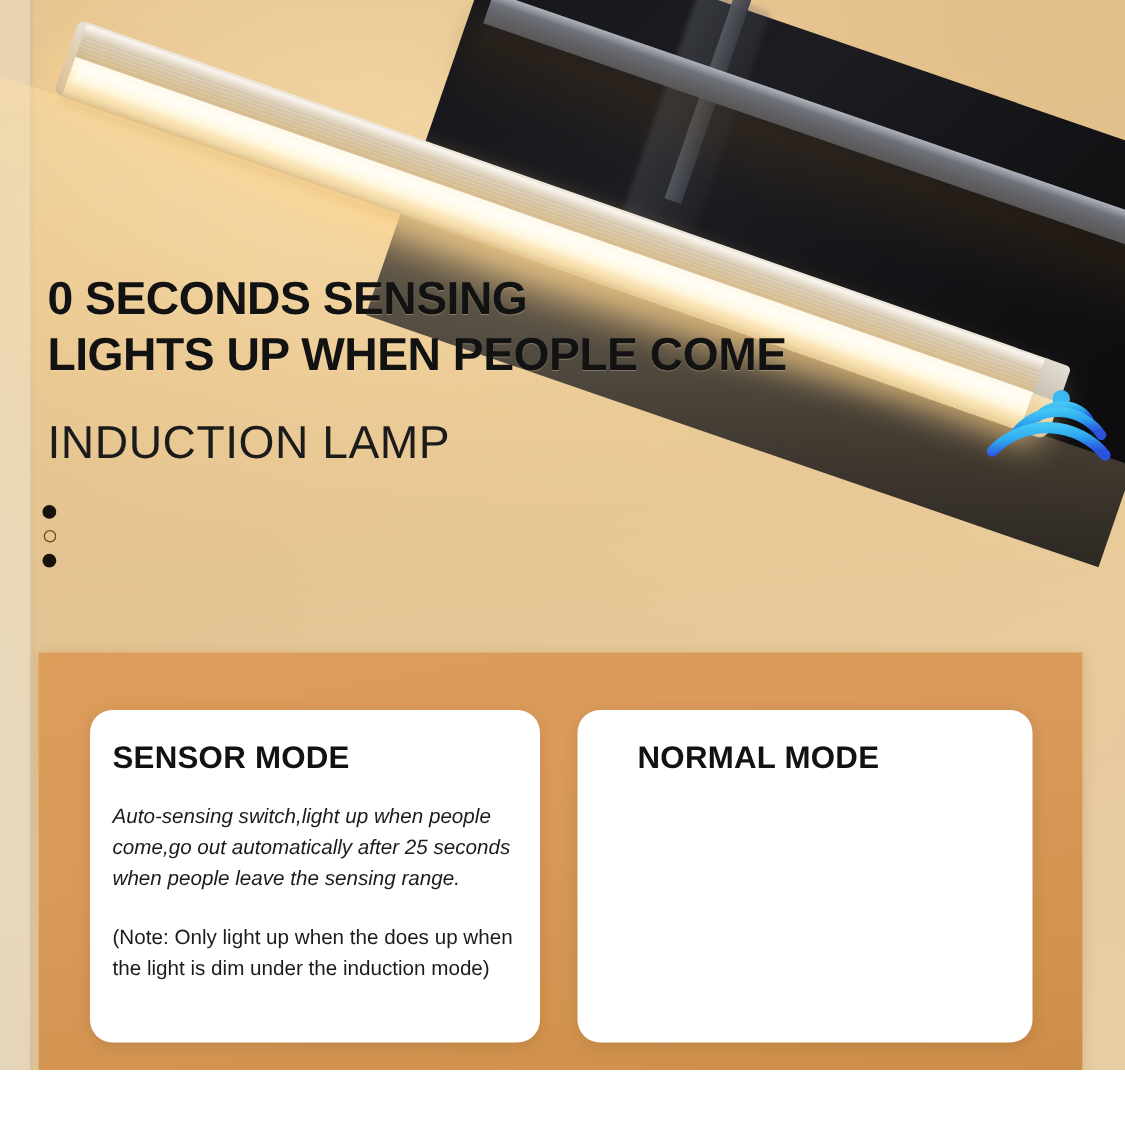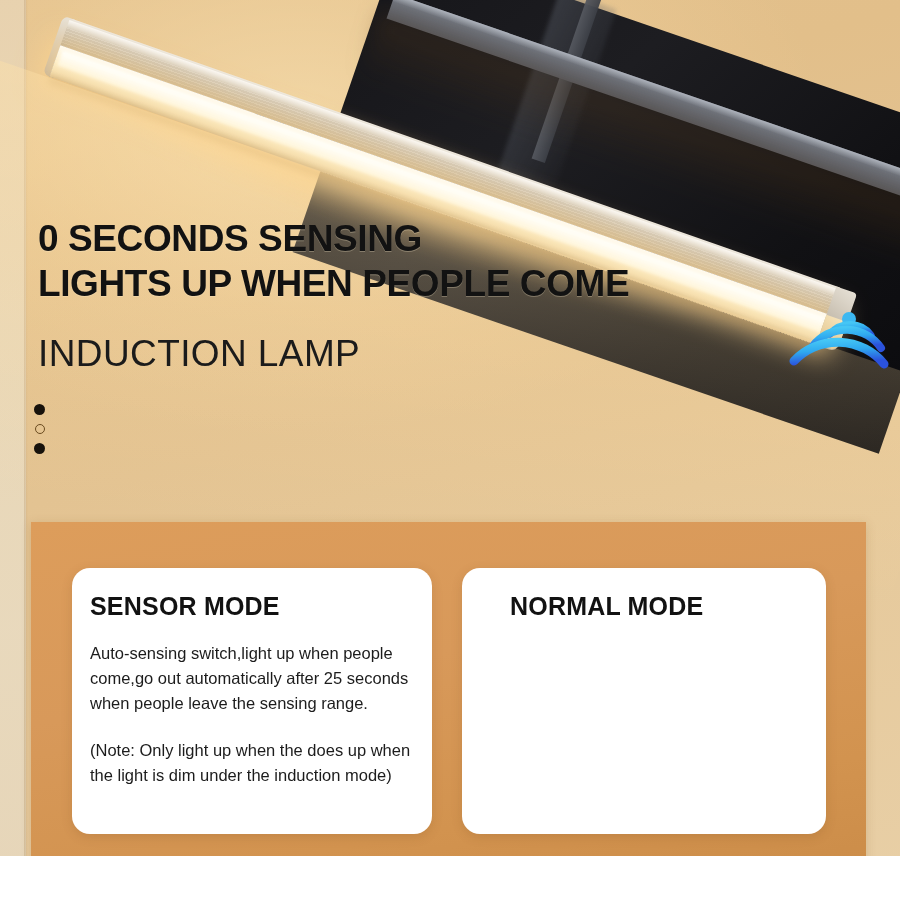--- a/index.html
+++ b/index.html
@@ -304,20 +304,21 @@
     margin: 0 0 20px 0;
     font-family: "Liberation Sans", sans-serif;
   }
   .card-body {
     font-size: 16.5px;
     line-height: 25px;
     color: #1c1c1c;
     font-weight: 400;
     margin: 0;
     font-family: "Liberation Sans", sans-serif;
+    font-style: italic;
   }
   .card-note {
     font-size: 16.5px;
     line-height: 25px;
     color: #1c1c1c;
     margin: 22px 0 0 0;
     font-family: "Liberation Sans", sans-serif;
   }
 
   

